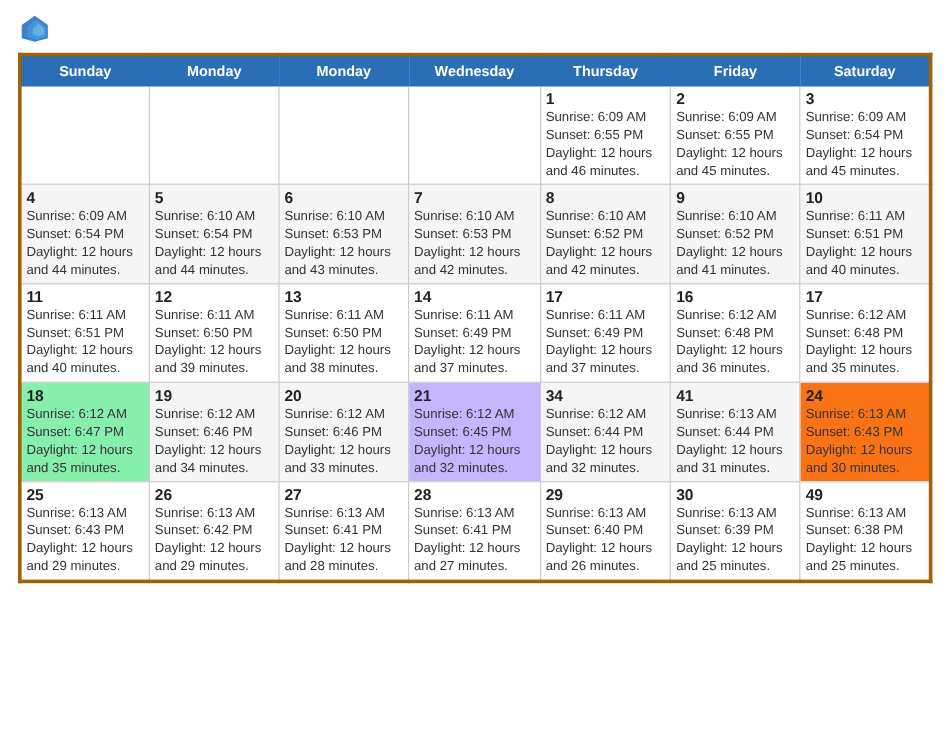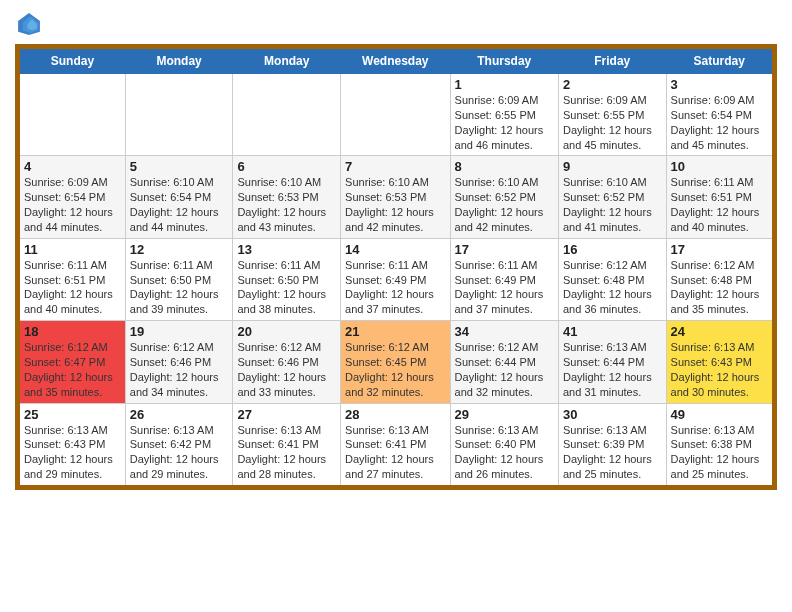--- a/index.html
+++ b/index.html
@@ -48,21 +48,21 @@
       line-height: 1.1;
     }
     .location-title {
       font-size: 14px;
       color: #333;
       font-weight: bold;
     }
     .calendar {
       width: 100%;
       border-collapse: collapse;
-      border: 5px solid #a16207;
+      border: 3px solid #a16207;
     }
     .calendar th {
       background: #2a6fb5;
       color: #fff;
       font-size: 12px;
       font-weight: bold;
       text-align: center;
       padding: 5px 3px;
       border: 1px solid #2a6fb5;
     }
@@ -248,63 +248,63 @@
           </td>
           <td>
             <div class="day-num">17</div>
             <div class="day-info" style="white-space: pre-line;">Sunrise: 6:12 AM
 Sunset: 6:48 PM
 Daylight: 12 hours
 and 35 minutes.</div>
           </td>
         </tr>
         <tr>
-          <td style="background: #ef4444;">
+          <td style="background: #86efac;">
             <div class="day-num">18</div>
             <div class="day-info" style="white-space: pre-line;">Sunrise: 6:12 AM
 Sunset: 6:47 PM
 Daylight: 12 hours
 and 35 minutes.</div>
           </td>
           <td style="background: rgb(245, 245, 245);">
             <div class="day-num">19</div>
             <div class="day-info" style="white-space: pre-line;">Sunrise: 6:12 AM
 Sunset: 6:46 PM
 Daylight: 12 hours
 and 34 minutes.</div>
           </td>
           <td style="background: rgb(245, 245, 245);">
             <div class="day-num">20</div>
             <div class="day-info" style="white-space: pre-line;">Sunrise: 6:12 AM
 Sunset: 6:46 PM
 Daylight: 12 hours
 and 33 minutes.</div>
           </td>
-          <td style="background: #fdba74;">
+          <td style="background: #c4b5fd;">
             <div class="day-num">21</div>
             <div class="day-info" style="white-space: pre-line;">Sunrise: 6:12 AM
 Sunset: 6:45 PM
 Daylight: 12 hours
 and 32 minutes.</div>
           </td>
           <td style="background: rgb(245, 245, 245);">
             <div class="day-num">34</div>
             <div class="day-info" style="white-space: pre-line;">Sunrise: 6:12 AM
 Sunset: 6:44 PM
 Daylight: 12 hours
 and 32 minutes.</div>
           </td>
           <td style="background: rgb(245, 245, 245);">
             <div class="day-num">41</div>
             <div class="day-info" style="white-space: pre-line;">Sunrise: 6:13 AM
 Sunset: 6:44 PM
 Daylight: 12 hours
 and 31 minutes.</div>
           </td>
-          <td style="background: #fde047;">
+          <td style="background: #f97316;">
             <div class="day-num">24</div>
             <div class="day-info" style="white-space: pre-line;">Sunrise: 6:13 AM
 Sunset: 6:43 PM
 Daylight: 12 hours
 and 30 minutes.</div>
           </td>
         </tr>
         <tr>
           <td>
             <div class="day-num">25</div>

